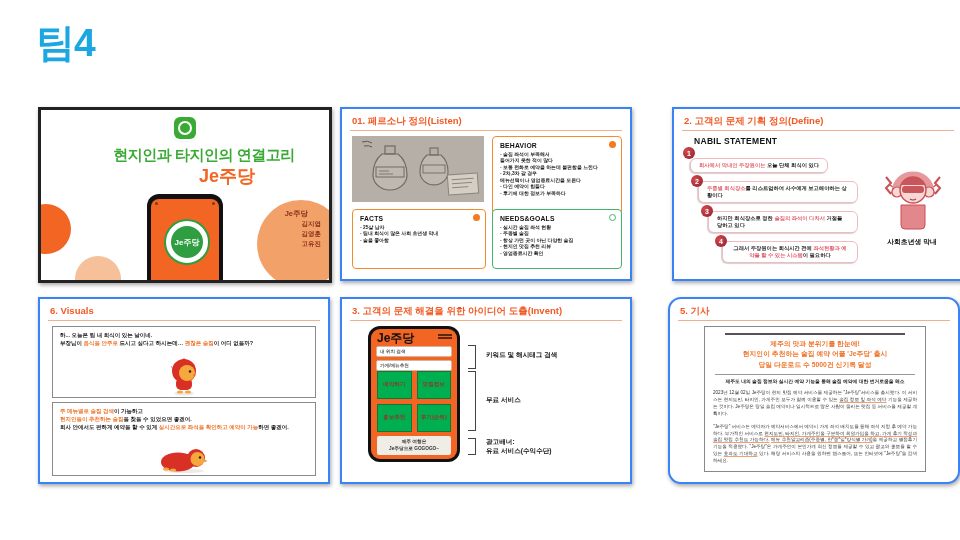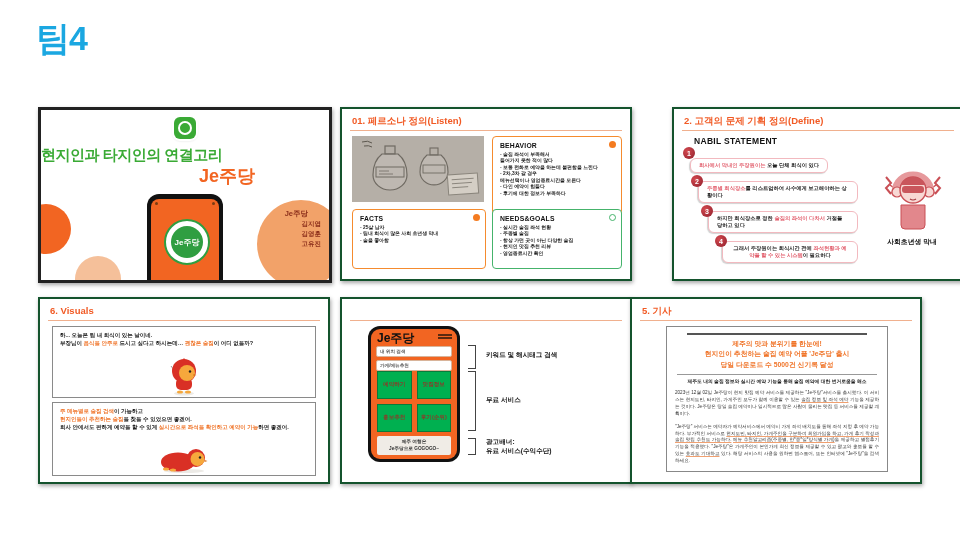--- a/index.html
+++ b/index.html
@@ -1,44 +1,44 @@
 <!DOCTYPE html>
 <html><head>
 <meta charset="utf-8">
 <style>
   html,body{margin:0;padding:0;background:#fff;}
   .canvas{position:relative;width:960px;height:540px;background:#ffffff;overflow:hidden;
           font-family:"Liberation Sans","DejaVu Sans",sans-serif;}
-  .team-title{position:absolute;left:36px;top:16px;font-size:34px;font-weight:900;
+  .team-title{position:absolute;left:36px;top:16px;font-size:39px;font-weight:900;
               color:#1ba7e1;letter-spacing:-1px;}
   .footer{position:absolute;left:12px;bottom:6px;font-family:"DejaVu Serif",serif;
           font-style:italic;font-weight:bold;color:#3fb9e8;font-size:14.5px;letter-spacing:.5px;}
 
-  .slide{position:absolute;background:#fff;border:2px solid #14532d;overflow:hidden;
+  .slide{position:absolute;background:#fff;border:2px solid #3b82f6;overflow:hidden;
          box-shadow:1px 2px 4px rgba(0,0,0,.35);}
   .s1{left:38px;top:107px;width:288px;height:170px;border-width:3px;border-color:#222;}
   .s2{left:340px;top:107px;width:288px;height:170px;}
   .s3{left:672px;top:107px;width:288px;height:170px;}
   .s4{left:38px;top:297px;width:288px;height:183px;}
   .s5{left:340px;top:297px;width:288px;height:183px;}
-  .s6{left:630px;top:297px;width:288px;height:183px;}
+  .s6{left:668px;top:297px;width:288px;height:183px;border-radius:13px;}
 
   .head{position:absolute;top:6px;left:10px;font-size:9.5px;font-weight:800;color:#f15a24;}
   .head-rule{position:absolute;top:21px;left:8px;right:8px;height:1px;background:#f0b08e;}
 
   
   .circ-a{position:absolute;left:-20px;top:94px;width:50px;height:50px;border-radius:50%;background:#f26522;}
   .circ-b{position:absolute;left:34px;bottom:-22px;width:46px;height:46px;border-radius:50%;background:#f5c09a;}
   .circ-c{position:absolute;right:-16px;top:90px;width:88px;height:88px;border-radius:50%;background:#f2a269;}
   .app-badge{position:absolute;left:calc(50% - 11px);top:7px;width:22px;height:22px;border-radius:6px;
              background:#3aaa35;box-shadow:0 0 0 2px #fff,0 1px 3px rgba(0,0,0,.3);
              display:flex;align-items:center;justify-content:center;}
   .app-badge .ring{width:10px;height:10px;border:2px solid #fff;border-radius:50%;}
-  .s1-title1{position:absolute;top:36px;width:100%;text-align:left;color:#3aaa35;
-             font-weight:800;font-size:15px;letter-spacing:-.5px;}
+  .s1-title1{position:absolute;top:36px;width:100%;text-align:center;color:#3aaa35;
+             font-weight:800;font-size:15px;letter-spacing:-.5px;margin-left:19px;}
   .s1-title2{position:absolute;top:54px;width:100%;text-align:center;padding-left:84px;box-sizing:border-box;
              color:#f26522;font-weight:900;font-size:18px;}
   .phone1{position:absolute;left:calc(50% - 38px);top:84px;width:76px;height:92px;background:#111;
           border-radius:12px 12px 0 0;}
   .phone1-screen{position:absolute;left:4px;right:4px;top:5px;bottom:0;background:#f26522;border-radius:8px 8px 0 0;}
   .cam-dot{position:absolute;top:3px;width:3px;height:3px;border-radius:50%;background:#7a3c12;}
   .logo1{position:absolute;left:calc(50% - 21px);top:20px;width:42px;height:42px;border-radius:50%;
          background:#fff;border:2px solid #2f9e41;display:flex;align-items:center;justify-content:center;}
   .logo1-inner{width:32px;height:32px;border-radius:50%;background:#2f9e41;color:#fff;font-weight:800;
                font-size:8px;display:flex;align-items:center;justify-content:center;}
@@ -270,20 +270,21 @@
           <circle cx="42" cy="11.5" r="1.2" fill="#222"></circle>
           <path d="M46.5 14 l3 1 -3 1 z" fill="#d9731a"></path>
           <ellipse cx="8" cy="23" rx="3" ry="1.5" fill="#f6a83c"></ellipse>
           <ellipse cx="15" cy="24" rx="3" ry="1.5" fill="#f6a83c"></ellipse>
         </svg>
       </div>
     </div>
   </div>
 
   <div class="slide s5">
+    <div class="head">3. 고객의 문제 해결을 위한 아이디어 도출(Invent)</div>
     <div class="head-rule"></div>
     <div class="phone5">
       <div class="p5-screen">
         <div class="p5-title">Je주당</div>
         <div class="tiny-bars">
             <div></div>
             <div></div>
           </div>
         <div class="sbars">
           <div class="sbar">내 위치 검색</div>

